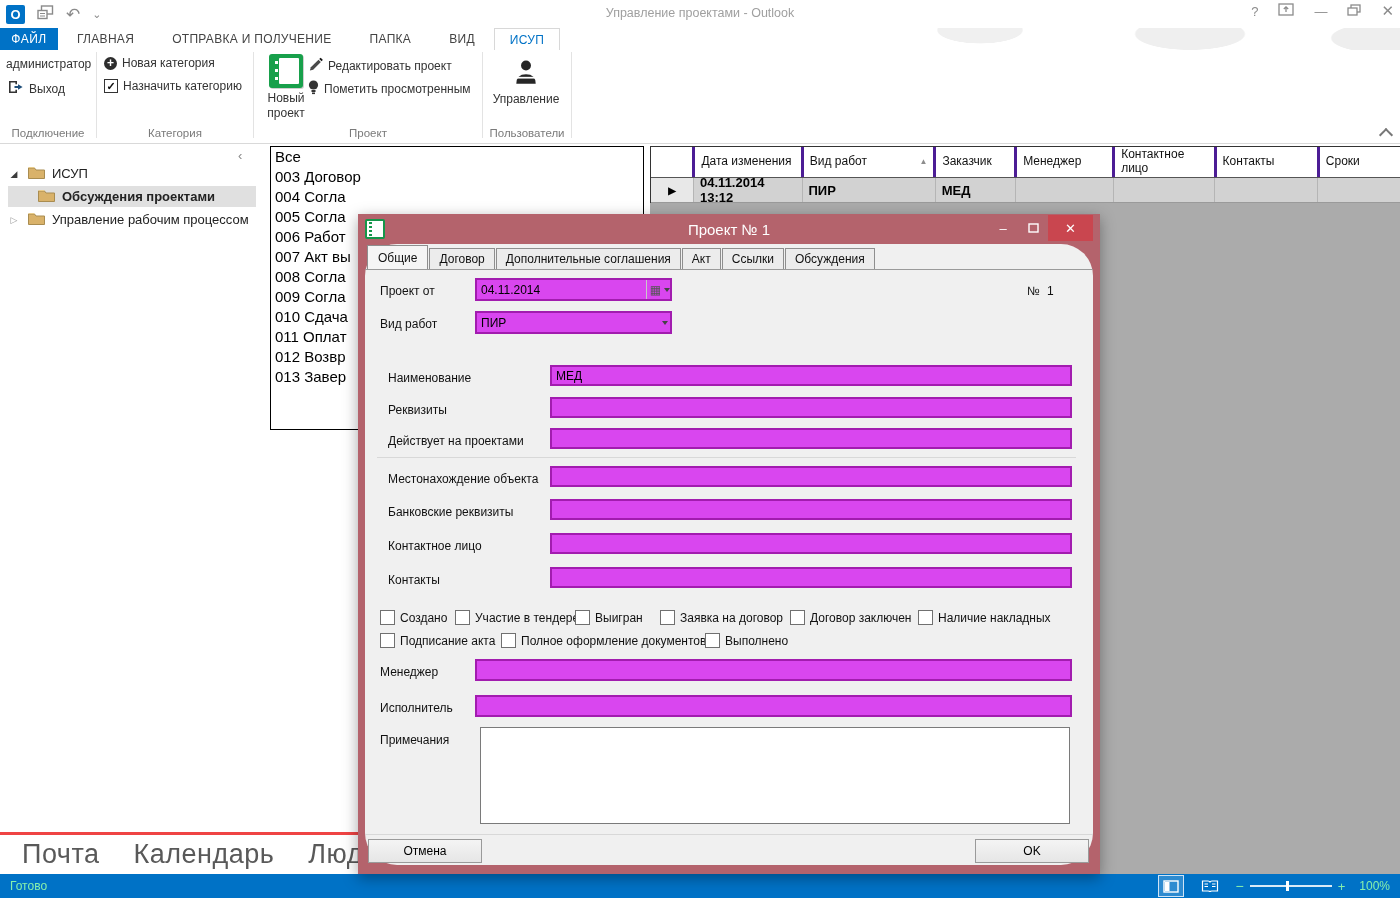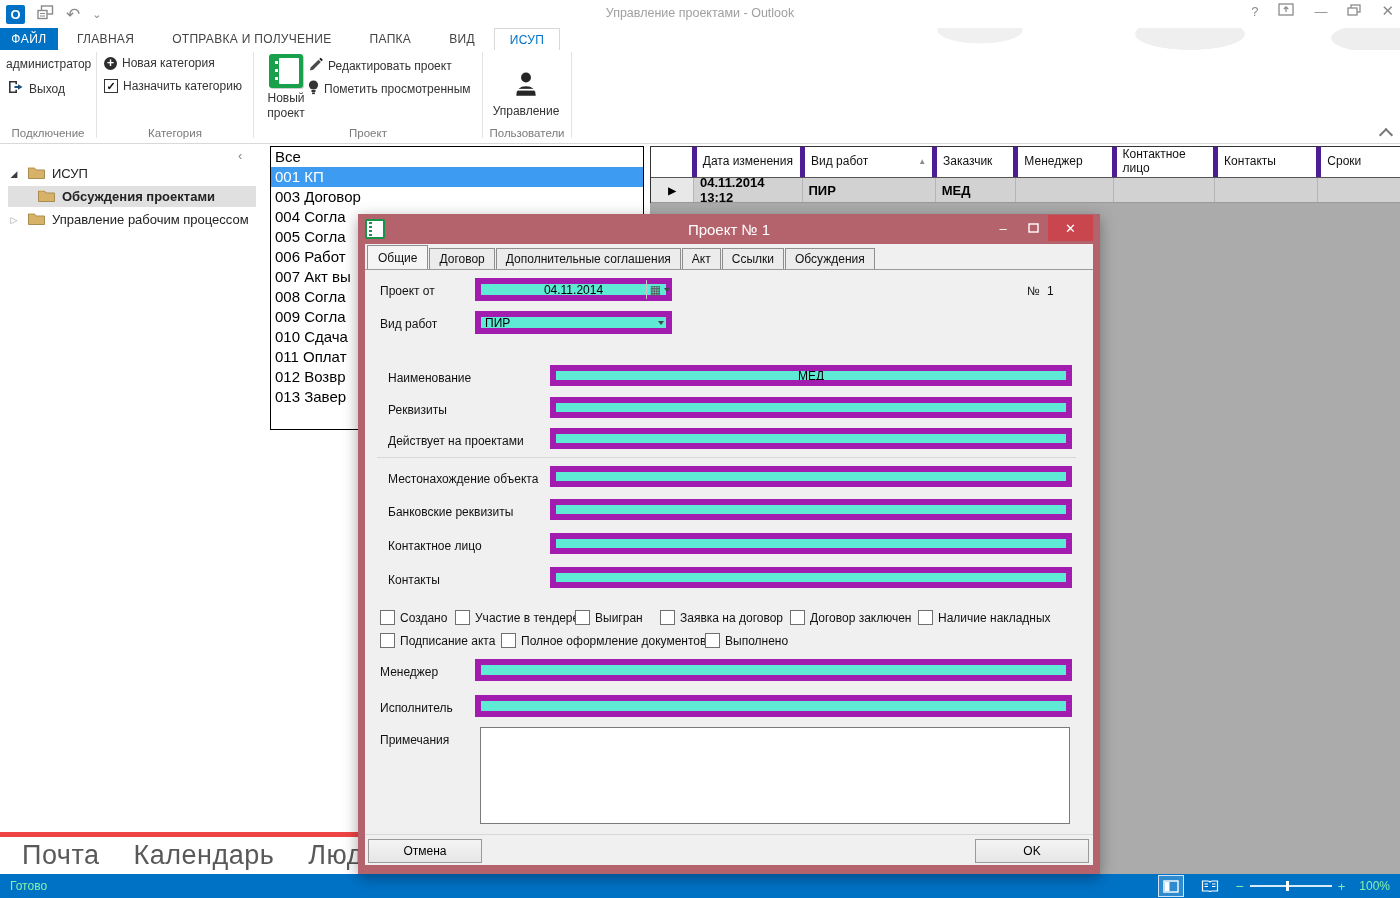--- a/index.html
+++ b/index.html
@@ -49,26 +49,26 @@
   .expander{width:12px;text-align:center;font-size:9px;color:#3c3c3c;}
   .expander.closed{color:#9a9a9a;}
   .collapse-ch{left:238px;top:2px;color:#8a8a8a;font-size:13px;}
   
   .listbox{left:270px;top:146px;width:372px;height:282px;background:#fff;border:1px solid #000;overflow:hidden;}
   .lrow{height:20px;line-height:20px;font-size:15px;padding:0 4px;color:#000;white-space:nowrap;}
   .lrow-sel{background:#3d9bf2;color:#fff;}
   
   .grid{left:650px;top:146px;width:750px;background:#fff;border-left:1px solid #333;border-top:1px solid #333;font-size:12px;}
   .ghead{display:flex;height:30px;border-bottom:1px solid #555;}
-  .gh{border-right:5px solid #4c1d95;display:flex;align-items:center;padding:0 6px;color:#111;line-height:1.15;}
+  .gh{border-right:3px solid #4c1d95;display:flex;align-items:center;padding:0 6px;color:#111;line-height:1.15;}
   .grow{display:flex;height:24px;background:#d2d2d2;border-bottom:1px solid #9a9a9a;}
   .gc{border-right:1px solid #b5b5b5;display:flex;align-items:center;padding:0 6px;font-weight:bold;font-size:13px;color:#000;}
   .grayfill{left:650px;top:201px;width:750px;height:673px;background:#ababab;}
   
-  .navbar{left:0;top:832px;width:650px;height:42px;background:#fff;border-top:5px solid #ef4444;
+  .navbar{left:0;top:832px;width:650px;height:42px;background:#fff;border-top:3px solid #ef4444;
     display:flex;align-items:center;gap:34px;padding-left:22px;box-sizing:border-box;}
   .navitem{font-size:27px;font-weight:300;color:#595959;letter-spacing:.5px;white-space:nowrap;}
   
   .statusbar{left:0;top:874px;width:1400px;height:24px;background:#0072c6;color:#86efac;font-size:12px;}
   .sb-left{left:10px;top:5px;}
   .sb-icons{right:10px;top:0;height:24px;display:flex;align-items:center;gap:14px;}
   .viewbtn{display:flex;align-items:center;justify-content:center;width:24px;height:20px;}
   .viewbtn.pressed{border:1px solid #cfe3f5;background:rgba(255,255,255,.18);}
   .slider{display:flex;align-items:center;gap:6px;}
   .track{width:82px;height:2px;background:rgba(255,255,255,.85);position:relative;}
@@ -76,28 +76,28 @@
   
   .dlg{left:358px;top:214px;width:742px;height:660px;background:#b4636c;box-sizing:border-box;
     box-shadow:0 4px 14px rgba(0,0,0,.35);z-index:50;}
   .dlg-titlebar{left:0;top:0;width:742px;height:30px;display:flex;align-items:center;}
   .dlg-title{position:absolute;left:0;width:742px;text-align:center;color:#fff;font-size:15px;}
   .dlg-ico{width:16px;height:16px;background:#fff;border:2px solid #15964a;border-radius:2px;margin-left:7px;position:relative;z-index:2;}
   .dlg-ico i{position:absolute;left:2px;top:1px;bottom:1px;width:3px;background:repeating-linear-gradient(#15964a 0 2px,transparent 2px 4px);}
   .dlg-btns{position:absolute;right:7px;top:0;height:28px;display:flex;align-items:center;z-index:2;}
   .dbtn{width:30px;height:26px;display:flex;align-items:center;justify-content:center;color:#fff;font-size:13px;}
   .dbtn-close{width:45px;background:#c9464f;}
-  .dlg-body{left:7px;top:30px;width:728px;height:621px;background:#f0f0f0;font-size:12px;color:#111;}
+  .dlg-body{left:7px;top:30px;width:728px;height:621px;background:#f0f0f0;font-size:12px;color:#111;border-radius:32px;}
   .dtabs{left:2px;top:2px;display:flex;align-items:flex-end;height:23px;}
   .dtab{border:1px solid #8e8e8e;border-bottom:none;background:#ececec;padding:3px 9px 3px;margin-right:1px;color:#111;}
   .dtab-active{background:#f5f5f5;padding:5px 10px 4px;position:relative;top:1px;border-bottom:1px solid #f5f5f5;}
   .tabpage-line{left:0;top:25px;width:728px;height:1px;background:#9a9a9a;}
   .dlabel{white-space:nowrap;color:#111;}
-  .tbox{background:#5eead4;border:6px solid #a21caf;box-sizing:border-box;font-size:12px;color:#000;
-    font-family:"Liberation Sans",sans-serif;padding:0 4px;display:flex;align-items:center;text-align:center;}
+  .tbox{background:#d946ef;border:2px solid #a21caf;box-sizing:border-box;font-size:12px;color:#000;
+    font-family:"Liberation Sans",sans-serif;padding:0 4px;display:flex;align-items:center;}
   input.tbox{display:inline-block;padding:0 4px;outline:none;}
   .combo-arrows{position:absolute;right:2px;top:2px;bottom:2px;display:flex;align-items:center;gap:3px;padding-left:3px;border-left:1px solid #c8c8c8;}
   .tri-down{width:0;height:0;border-left:3.5px solid transparent;border-right:3.5px solid transparent;border-top:4px solid #444;}
   .fieldset{border:1px solid #bdbdbd;background:#f0f0f0;}
   .legend{position:absolute;left:10px;top:-7px;background:#f0f0f0;padding:0 4px;}
   .cbitem{display:flex;align-items:center;gap:5px;white-space:nowrap;}
   .cbbox{width:13px;height:13px;background:#fff;border:1px solid #707070;flex:0 0 auto;}
   .dlgbtn{background:linear-gradient(#f4f4f4,#e6e6e6);border:1px solid #9a9a9a;display:flex;align-items:center;justify-content:center;
     font-size:12px;color:#000;}
   .sepline{background:#d8d8d8;height:1px;}
@@ -198,21 +198,21 @@
           <circle cx="5.5" cy="5" r="4.6" fill="#333"></circle>
           <rect x="3.5" y="10" width="4" height="2" fill="#333"></rect>
           <rect x="4" y="12.5" width="3" height="1.6" fill="#333"></rect>
         </svg>
     </span>
     <span>Пометить просмотренным</span>
   </div>
   <div class="abs grouplabel" style="left:254px;width:228px;">Проект</div>
   <div class="abs rdiv" style="left:482px;"></div>
 
-  <div class="abs bigbtn" style="left:490px;top:20px;width:72px;">
+  <div class="abs bigbtn" style="left:490px;top:8px;width:72px;">
     <span>
       <svg width="26" height="28" viewBox="0 0 24 26">
           <circle cx="12" cy="7" r="4.6" fill="#262626"></circle>
           <path d="M3 24 q0-9 9-9 t9 9 z" fill="#262626"></path>
           <rect x="3" y="17.5" width="18" height="1.6" fill="#fff"></rect>
         </svg>
     </span>
     <span style="margin-top:2px;">Управление</span>
   </div>
   <div class="abs grouplabel" style="left:483px;width:88px;">Пользователи</div>
@@ -250,21 +250,20 @@
           <path d="M.5 2 h6 l1.5 2 h8.5 v8.5 H.5 z" fill="#d9b26a" stroke="#a98c50" stroke-width="1"></path>
           <path d="M.5 2 V1 h5.4 l.8 1" fill="#e8cc8c"></path>
         </svg>
     </span>
     <span>Управление рабочим процессом</span>
   </div>
 </div>
 
 <div class="abs listbox">
   <div class="lrow">Все</div>
-  <div class="lrow lrow-sel">001 КП</div>
   <div class="lrow">003 Договор</div>
   <div class="lrow">004 Согла</div>
   <div class="lrow">005 Согла</div>
   <div class="lrow">006 Работ</div>
   <div class="lrow">007 Акт вы</div>
   <div class="lrow">008 Согла</div>
   <div class="lrow">009 Согла</div>
   <div class="lrow">010 Сдача</div>
   <div class="lrow">011 Оплат</div>
   <div class="lrow">012 Возвр</div>

